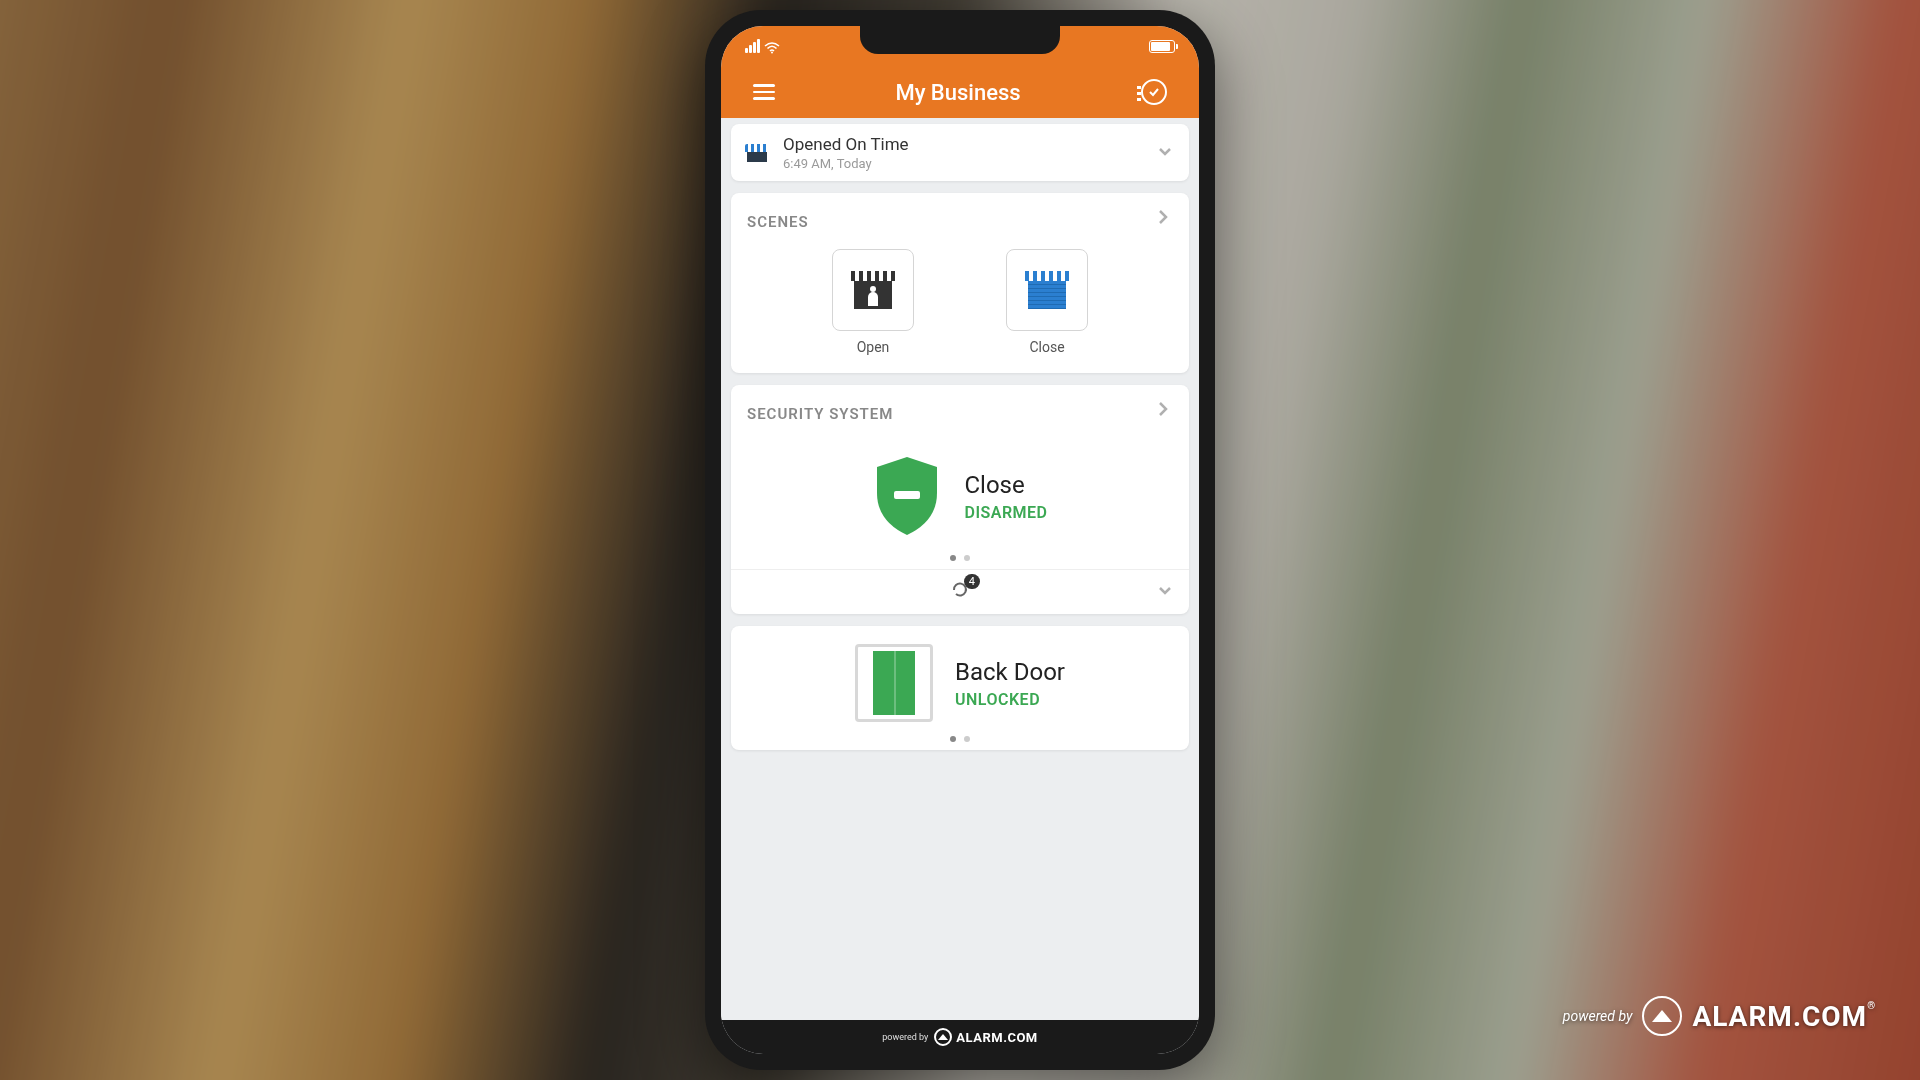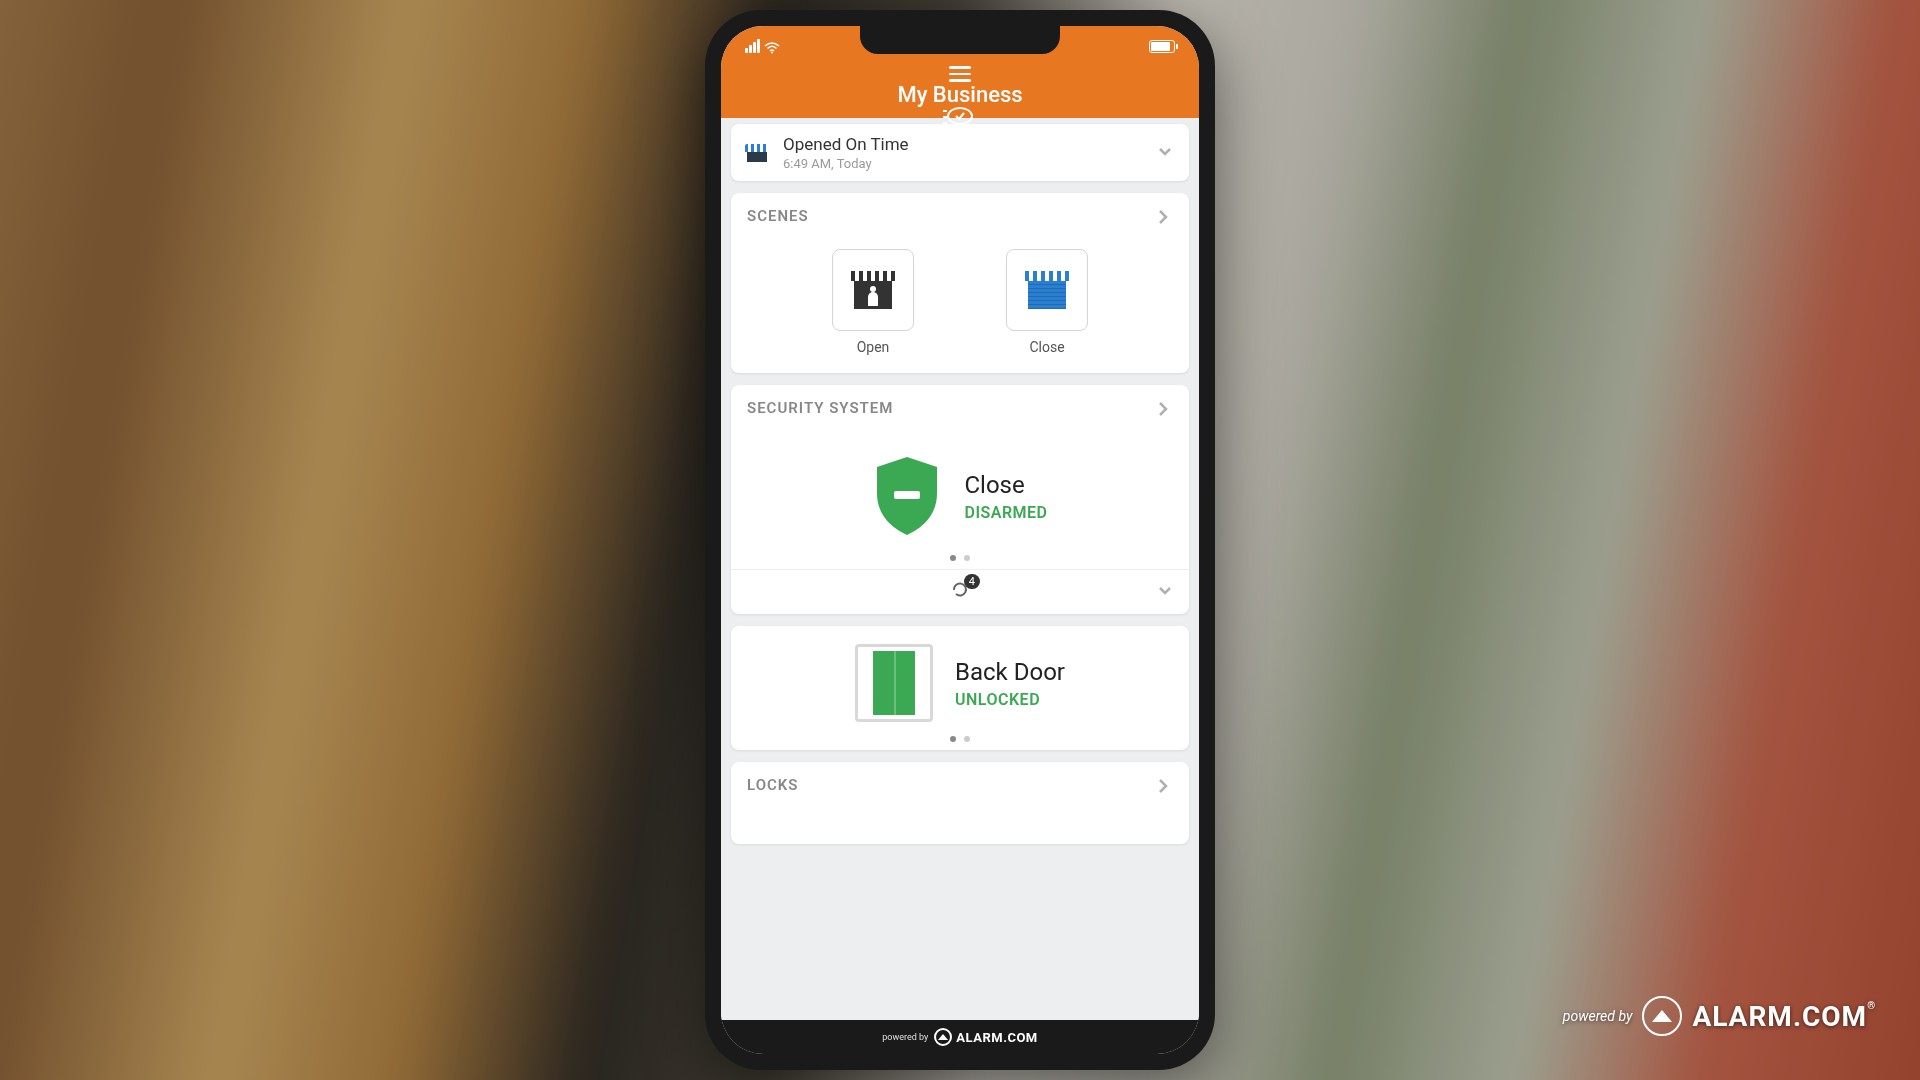--- a/index.html
+++ b/index.html
@@ -70,21 +70,20 @@
   }
   .status-left { display: flex; gap: 4px; align-items: center; }
   .header-bar {
     background: #e87722;
     height: 52px;
     display: flex;
     align-items: center;
     justify-content: space-between;
     padding: 0 32px;
     color: #fff;
-    flex-direction: column;
   }
   .hamburger { display: flex; flex-direction: column; gap: 4px; cursor: pointer; }
   .hamburger span { width: 22px; height: 2.5px; background: #fff; border-radius: 2px; }
   .header-title { font-size: 22px; font-weight: 500; }
   .smart-action {
     width: 26px; height: 26px; border: 2.5px solid #fff; border-radius: 50%;
     position: relative; display:flex; align-items:center; justify-content:center;
   }
   .smart-action::before {
     content:''; position:absolute; left:-6px; top:50%; width:4px; height:2.5px; background:#fff;
@@ -115,21 +114,21 @@
     border-radius: 2px 2px 0 0;
   }
   .store-icon-sm .body {
     position:absolute; top:8px; left:2px; right:2px; bottom:0; background:#2b3a4a;
   }
   .status-text { flex:1; }
   .status-title { font-size: 17px; color:#333; }
   .status-sub { font-size: 13px; color:#9a9a9a; margin-top:2px; }
   .chevron-down svg, .chevron-right svg { width:20px; height:20px; stroke:#b0b0b0; stroke-width:2.5; fill:none; }
   .section-header {
-    display:flex; align-items:flex-start; justify-content:space-between;
+    display:flex; align-items:flex-end; justify-content:space-between;
     padding: 14px 16px;
   }
   .section-title { font-size: 15px; font-weight:600; color:#888; letter-spacing:1px; }
   .scenes-row { display:flex; justify-content:center; gap:92px; padding: 4px 0 18px 0; }
   .scene-item { text-align:center; width: 82px; }
   .scene-box {
     width: 82px; height: 82px; border:1px solid #d5d5d5; border-radius:8px;
     display:flex; align-items:center; justify-content:center; margin-bottom:8px;
     background:#fff;
   }
@@ -352,31 +351,20 @@
             <div class="panel-name">Back Door</div>
             <div class="panel-state">UNLOCKED</div>
           </div>
         </div>
         <div class="dots">
           <div class="dot active"></div>
             <div class="dot"></div>
         </div>
       </div>
 
-      <div class="card">
-        <div class="section-header">
-          <div class="section-title">LOCKS</div>
-          <div class="chevron-right">
-            <svg viewBox="0 0 20 20">
-                <path d="M7 4 L13 10 L7 16"></path>
-              </svg>
-          </div>
-        </div>
-        <div style="height:30px"></div>
-      </div>
 
     </div>
 
     <div class="footer-bar">
       <span class="pb">powered by</span>
       <div class="alarm-logo">
         <div class="roof">
             <span></span>
           </div>
         <span>ALARM.COM</span>

